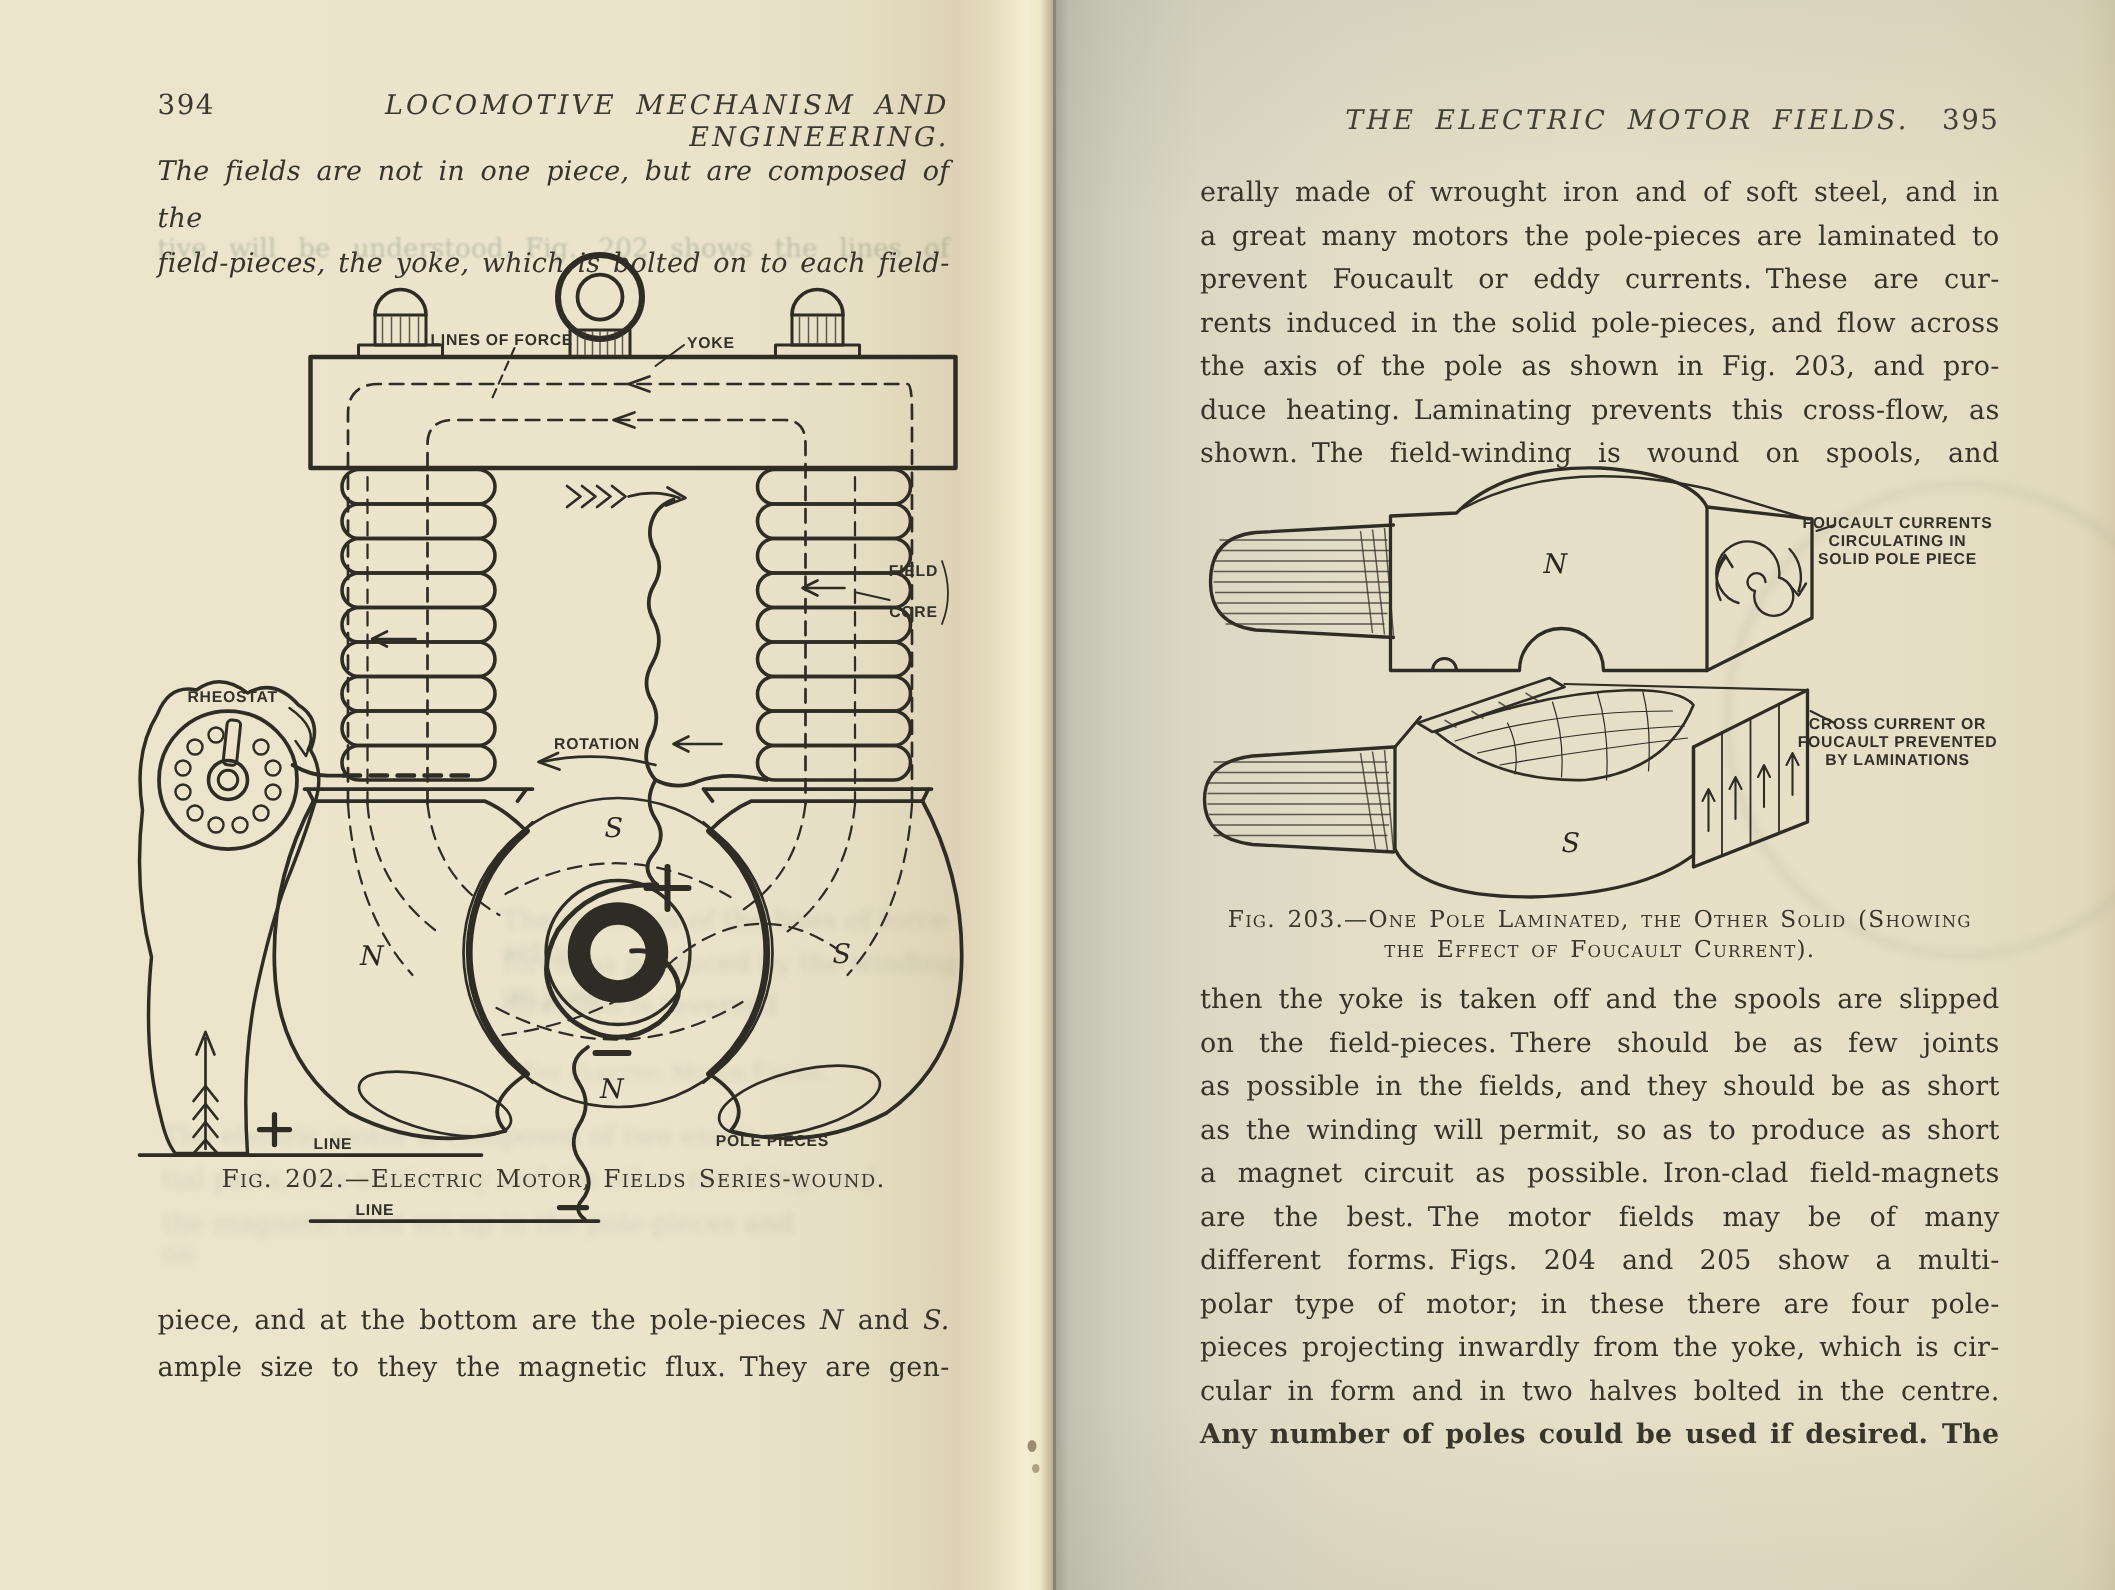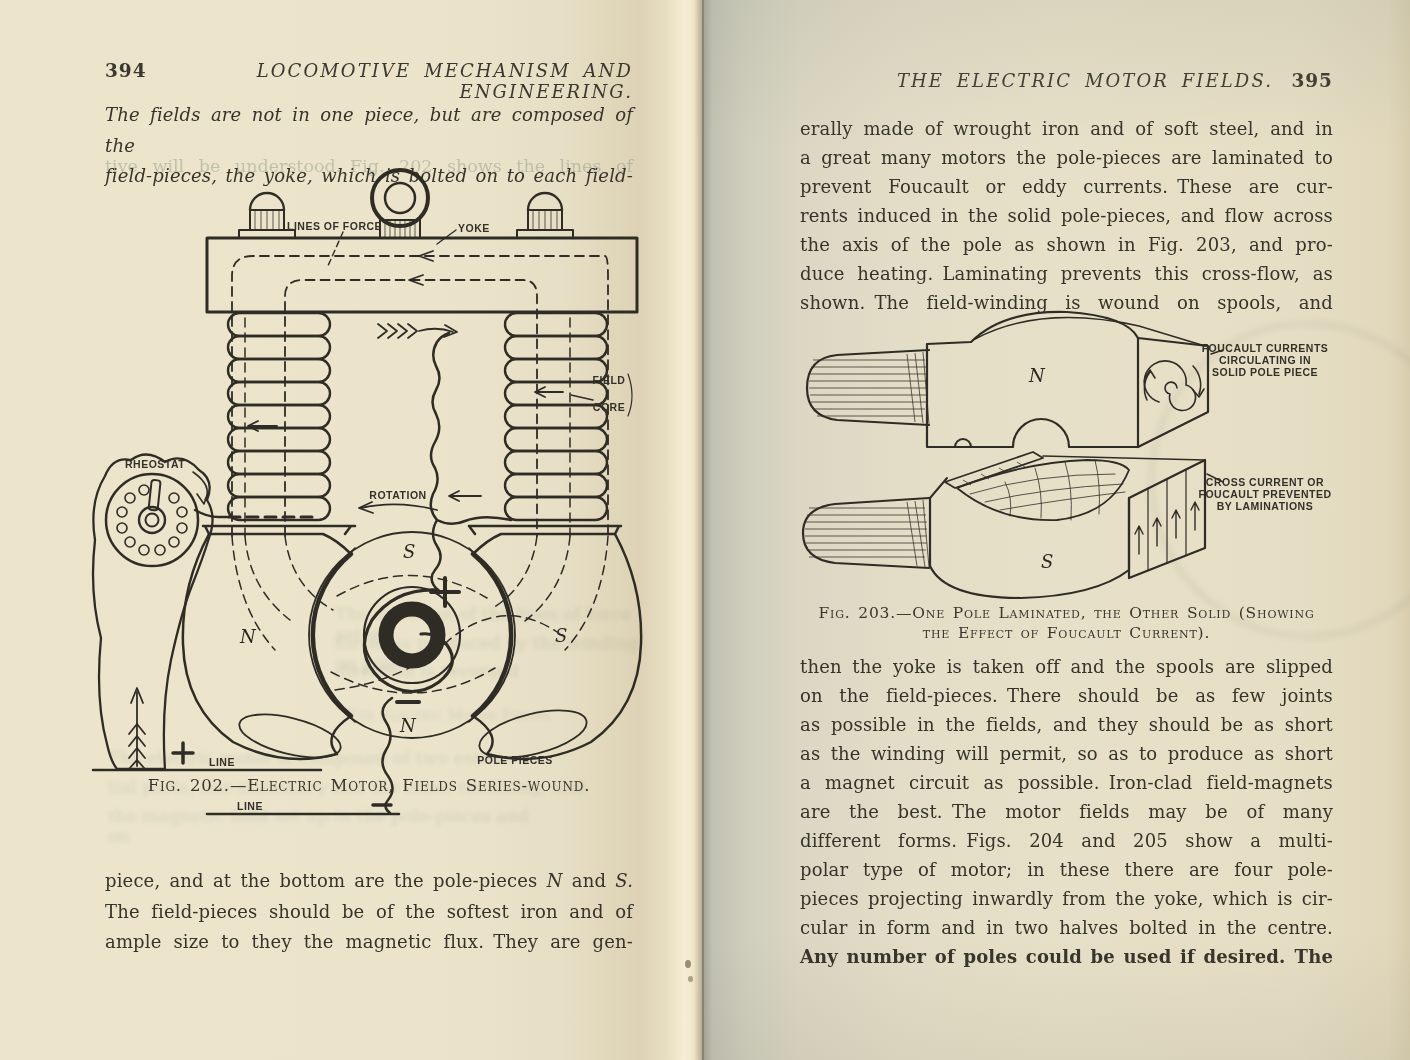--- a/index.html
+++ b/index.html
@@ -16,21 +16,21 @@
     background:linear-gradient(180deg,rgba(150,155,140,.16),rgba(0,0,0,0) 14%,rgba(0,0,0,0) 88%,rgba(140,135,115,.12));pointer-events:none;}
   .speck{position:absolute;border-radius:50%;background:#74644a;}
 
   
   .jline{text-align:justify;text-align-last:justify;white-space:normal;}
   .para{position:absolute;font-size:18px;letter-spacing:.15px;word-spacing:1.6px;color:#36332b;}
   .lh30 .jline{line-height:30.5px;}
   .lh29 .jline{line-height:29px;}
   .pageheader{position:absolute;height:26px;font-style:italic;font-size:18px;
     letter-spacing:2.1px;word-spacing:5px;color:#3b382f;}
-  .pagenum{position:absolute;top:0;font-style:normal;letter-spacing:1px;font-size:18.5px;font-weight:bold;}
+  .pagenum{position:absolute;top:0;font-style:normal;letter-spacing:1px;font-size:18.5px;}
   .runtitle{display:block;text-align:right;}
   .caption{position:absolute;font-variant:small-caps;letter-spacing:.8px;word-spacing:2px;
     color:#3a362d;text-align:center;}
   .it{font-style:italic;}
 
   
   .ghost{position:absolute;color:#7f8d79;pointer-events:none;font-size:17.5px;}
   .g1{opacity:.4;filter:blur(.7px);}
   .g2{opacity:.22;filter:blur(2px);}
   .ghost-center{text-align:center;font-variant:small-caps;}
@@ -243,21 +243,20 @@
       <text class="figletter" x="155" y="475">N</text>
       <text class="figletter" x="318" y="390" font-size="15">S</text>
       <text class="figletter" x="470" y="474">S</text>
       <text class="figletter" x="315" y="564" font-size="15">N</text>
     </svg>
 
     <div class="caption" style="left:105px;top:776px;width:528px;font-size:16.5px;">Fig. 202.—Electric Motor, Fields Series-wound.</div>
 
     <div class="para lh30" style="left:105px;top:854px;width:528px;margin-top:12px;">
       <div class="jline"><span>piece, and at the bottom are the pole-pieces </span><span class="it">N</span><span> and </span><span class="it">S.</span></div>
-      <div class="jline">The field-pieces should be of the softest iron and of</div>
       <div class="jline">ample size to they the magnetic flux. They are gen-</div>
     </div>
   </div>
 
   <div id="right-page">
     <div id="ghost-circle" style="left:448px;top:322px;"></div>
 
     <div class="pageheader" style="left:98px;top:70px;width:533px;">
       <span class="runtitle" style="padding-right:60px;">THE ELECTRIC MOTOR FIELDS.</span>
       <span class="pagenum" style="right:0;">395</span>

